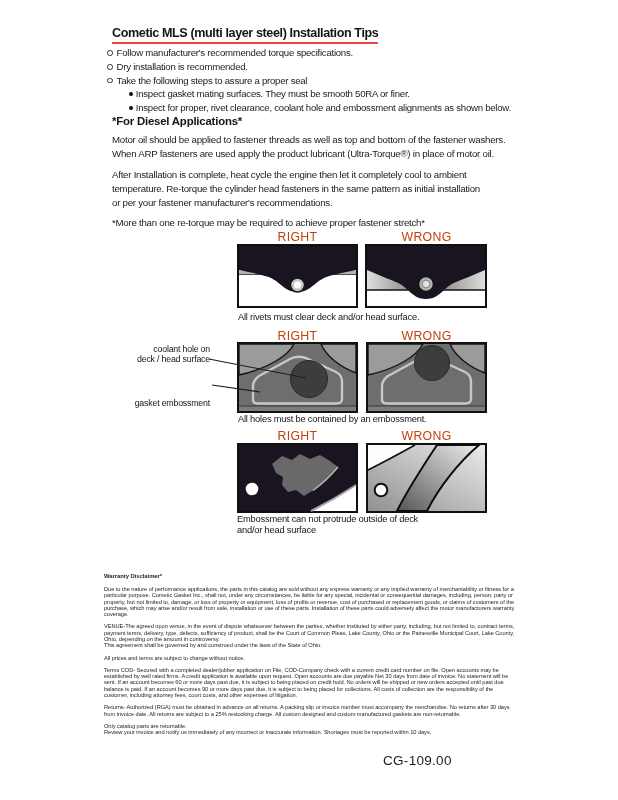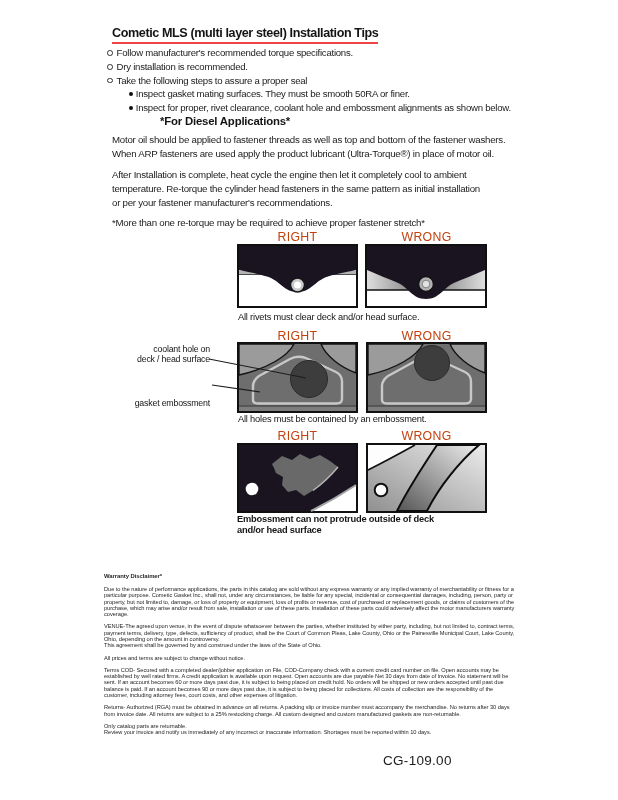--- a/index.html
+++ b/index.html
@@ -16,21 +16,21 @@
   .b-row{height:13.8px;line-height:13.8px;white-space:nowrap;}
   .sub{margin-left:26px;}
   .marker-circle{
     display:inline-block;width:3.6px;height:3.6px;border:1.1px solid #333;border-radius:50%;
     margin:0 4px 1px 4px;vertical-align:middle;
   }
   .marker-dot{
     display:inline-block;width:3.8px;height:3.8px;background:#111;border-radius:50%;
     margin:0 3px 1px 0;vertical-align:middle;
   }
-  .diesel-h{left:112px;top:115px;font-size:11.4px;font-weight:bold;letter-spacing:-0.2px;color:#141414;margin-left:48px;}
+  .diesel-h{left:112px;top:115px;font-size:11.4px;font-weight:bold;letter-spacing:-0.2px;color:#141414;}
   .para{font-size:9.7px;line-height:13.9px;letter-spacing:-0.25px;white-space:pre-line;color:#1b1b1b;}
   .p1{left:112px;top:133px;}
   .p2{left:112px;top:168px;}
   .p3{left:112px;top:216px;}
   .rw-label{font-size:12.3px;font-weight:normal;letter-spacing:0.3px;color:#c2410c;text-align:center;width:121px;}
   .caption{font-size:9.3px;letter-spacing:-0.2px;color:#151515;white-space:pre-line;line-height:10.6px;}
   .fig svg{display:block;}
   .side-label{font-size:8.8px;line-height:10px;letter-spacing:-0.2px;text-align:right;width:102px;color:#151515;}
   .disclaimer{left:104px;top:573px;width:414px;font-size:5.7px;line-height:6.35px;letter-spacing:-0.05px;color:#262626;}
   .disclaimer h4{margin:0 0 6.5px 0;font-size:5.9px;font-weight:bold;}
@@ -166,21 +166,21 @@
         </linearGradient>
       </defs>
       <rect x="1" y="1" width="119" height="68" fill="url(#r3bg)" stroke="#101010" stroke-width="2"></rect>
       <path d="M2,2 H49 C31,12 15,20.5 2,27 Z" fill="#fdfdfd"></path>
       <path d="M49,2 C31,12 15,20.5 2,27" fill="none" stroke="#101010" stroke-width="1.6"></path>
       <path d="M71,2 C55,26 41,48 31,68 L61,68 C73,44 93,19 113,2 Z" fill="url(#r3band)" stroke="#0c0c0c" stroke-width="2"></path>
       <circle cx="15" cy="47" r="6.3" fill="#ffffff" stroke="#101010" stroke-width="2"></circle>
     </svg>
   </div>
 
-  <div class="abs caption" style="left:237px;top:514px;font-weight:bold;">Embossment can not protrude outside of deck
+  <div class="abs caption" style="left:237px;top:514px;">Embossment can not protrude outside of deck
 and/or head surface</div>
 
   <div class="abs disclaimer">
     <h4>Warranty Disclaimer*</h4>
     <p>Due to the nature of performance applications, the parts in this catalog are sold without any express warranty or any implied warranty of merchantability or fitness for a particular purpose.  Cometic Gasket Inc., shall not, under any circumstances, be liable for any special, incidental or consequential damages, including, person, party or property, but not limited to, damage, or loss of property or equipment, loss of profits or revenue, cost of purchased or replacement goods, or claims of customers of the purchase, which may arise and/or result from sale, installation or use of these parts.  Installation of these parts could adversely affect the motor manufacturers warranty coverage.</p>
     <p>VENUE-The agreed upon venue, in the event of dispute whatsoever between the parties, whether instituted by either party, including, but not limited to, contract terms, payment terms, delivery, type, defects, sufficiency of product, shall be the Court of Common Pleas, Lake County, Ohio or the Painesville Municipal Court, Lake County, Ohio, depending on the amount in controversy.
 This agreement shall be governed by and construed under the laws of the State of Ohio.</p>
     <p>All prices and terms are subject to change without notice.</p>
     <p>Terms COD- Secured with a completed dealer/jobber application on File, COD-Company check with a current credit card number on file.  Open accounts may be established by well rated firms.  A credit application is available upon request.  Open accounts are due payable Net 30 days from date of invoice.  No statement will be sent.  If an account becomes 60 or more days past due, it is subject to being placed on credit hold.  No orders will be shipped or new orders accepted until past due balance is paid.  If an account becomes 90 or more days past due, it is subject to being placed for collections.  All costs of collection are the responsibility of the customer, including attorney fees, court costs, and other expenses of litigation.</p>
     <p>Returns- Authorized (RGA) must be obtained in advance on all returns.  A packing slip or invoice number must accompany the merchandise.  No returns after 30 days from invoice date.  All returns are subject to a 25% restocking charge.  All custom designed and custom manufactured gaskets are non-returnable.</p>

